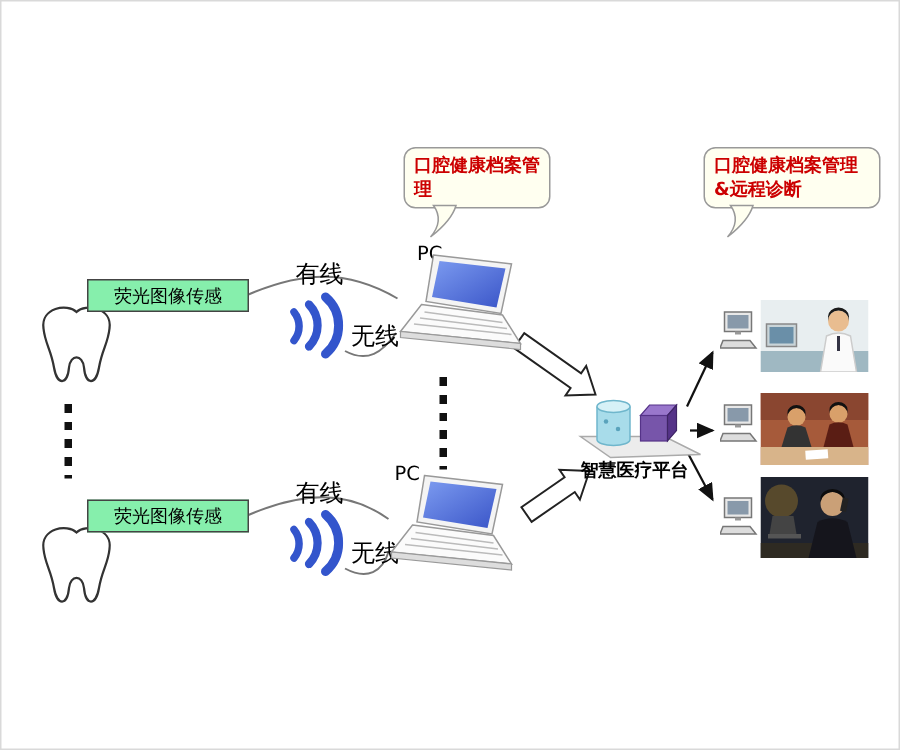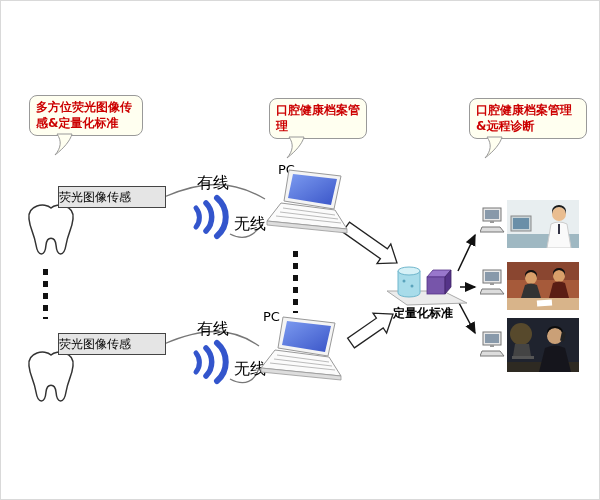--- a/index.html
+++ b/index.html
@@ -9,23 +9,23 @@
     font-family:"DejaVu Sans","Liberation Sans",sans-serif;
     overflow:hidden;
   }
   .callout{
     position:absolute; background:#FFFFF0; border:1px solid #999;
     border-radius:8px; color:#CC0000; font-weight:bold; font-size:12px;
     line-height:1.3; padding:4px 6px; box-sizing:content-box;
   }
   .callout .tail{ position:absolute; bottom:-21px; width:20px; height:23px; }
   .sensor-box{
-    position:absolute; width:106px; height:20px; background:#e5e5e5;
+    position:absolute; width:106px; height:20px; background:#86efac;
     border:1px solid #444; font-size:12px; color:#000;
-    line-height:20px;
+    text-align:center; line-height:20px;
   }
   .lbl{ position:absolute; font-size:16px; color:#000; white-space:nowrap; }
   .pc-lbl{ font-size:13px; }
   .dots{
     position:absolute; width:5px;
     background:repeating-linear-gradient(to bottom,#111 0px,#111 6px,transparent 6px,transparent 12px);
   }
   .abs{ position:absolute; }
   #platform-label{
     position:absolute; left:372px; top:304px; width:100px;
@@ -48,26 +48,20 @@
     <path d="M229,233 C244,241 254,234 263,221" stroke="#777" stroke-width="1.3" fill="none"></path>
     <path d="M163,343 C200,327 230,325 258,345" stroke="#777" stroke-width="1.3" fill="none"></path>
     <path d="M229,378 C244,386 254,380 258,367" stroke="#777" stroke-width="1.3" fill="none"></path>
     <polygon points="341.5,230.9 379.4,257.7 376.0,262.6 396,262 389.8,243.0 386.4,247.9 348.5,221.1" fill="#ffffff" stroke="#222" stroke-width="1.3"></polygon>
     <polygon points="353.4,346.9 382.2,327.0 385.6,332.0 392,313 372.0,312.2 375.4,317.2 346.6,337.1" fill="#ffffff" stroke="#222" stroke-width="1.3"></polygon>
     <line x1="457" y1="270" x2="474" y2="234" stroke="#111" stroke-width="1.5" marker-end="url(#ah)"></line>
     <line x1="459" y1="286" x2="474" y2="286" stroke="#111" stroke-width="1.5" marker-end="url(#ah)"></line>
     <line x1="457" y1="300" x2="474" y2="332" stroke="#111" stroke-width="1.5" marker-end="url(#ah)"></line>
   </svg>
 
-  <div class="callout" style="left:28px; top:94px; width:100px;">
-    <span>多方位荧光图像传感&amp;定量化标准</span>
-    <svg class="tail" style="left:24px;" viewBox="0 0 20 23">
-      <path d="M3,1 C8,8 7,15 1,22 C10,15 16,8 18,1 Z" fill="#FFFFF0" stroke="#999" stroke-width="1"></path>
-    </svg>
-  </div>
   <div class="callout" style="left:268px; top:97px; width:84px;">
     <span>口腔健康档案管理</span>
     <svg class="tail" style="left:16px;" viewBox="0 0 20 23">
       <path d="M3,1 C8,8 7,15 1,22 C10,15 16,8 18,1 Z" fill="#FFFFF0" stroke="#999" stroke-width="1"></path>
     </svg>
   </div>
   <div class="callout" style="left:468px; top:97px; width:104px;">
     <span>口腔健康档案管理&amp;远程诊断</span>
     <svg class="tail" style="left:14px;" viewBox="0 0 20 23">
       <path d="M3,1 C8,8 7,15 1,22 C10,15 16,8 18,1 Z" fill="#FFFFF0" stroke="#999" stroke-width="1"></path>
@@ -140,21 +134,21 @@
   <svg class="abs" style="left:380px; top:252px;" width="90" height="55" viewBox="0 0 90 55">
     <polygon points="6,38 62,38 86,50 26,52" fill="#ececec" stroke="#aaa" stroke-width="1"></polygon>
     <path d="M17,18 L17,40 A11,4 0 0 0 39,40 L39,18" fill="#A8DCEA" stroke="#6FB6CC" stroke-width="1"></path>
     <ellipse cx="28" cy="18" rx="11" ry="4" fill="#D6F1F7" stroke="#6FB6CC" stroke-width="1"></ellipse>
     <circle cx="23" cy="28" r="1.5" fill="#5AA3BC"></circle>
     <circle cx="31" cy="33" r="1.5" fill="#5AA3BC"></circle>
     <polygon points="46,24 52,17 70,17 64,24" fill="#9977CC" stroke="#553388" stroke-width="0.8"></polygon>
     <rect x="46" y="24" width="18" height="17" fill="#7755AA" stroke="#553388" stroke-width="0.8"></rect>
     <polygon points="64,24 70,17 70,34 64,41" fill="#553388" stroke="#3f2566" stroke-width="0.8"></polygon>
   </svg>
-  <div id="platform-label">定量化标准</div>
+  <div id="platform-label">智慧医疗平台</div>
 
   <svg class="abs" style="left:479px; top:206px;" width="26" height="26" viewBox="0 0 26 26">
     <rect x="3" y="1" width="18" height="13" fill="#e8e8e8" stroke="#777"></rect>
     <rect x="5" y="3" width="14" height="9" fill="#8899aa"></rect>
     <rect x="10" y="14" width="4" height="2" fill="#999"></rect>
     <polygon points="2,20 20,20 24,25 0,25" fill="#ddd" stroke="#777"></polygon>
   </svg>
   <svg class="abs" style="left:506px; top:199px;" width="72" height="48" viewBox="0 0 72 48">
     <rect width="72" height="48" fill="#e8eef0"></rect>
     <rect y="34" width="72" height="14" fill="#9fb8c2"></rect>

